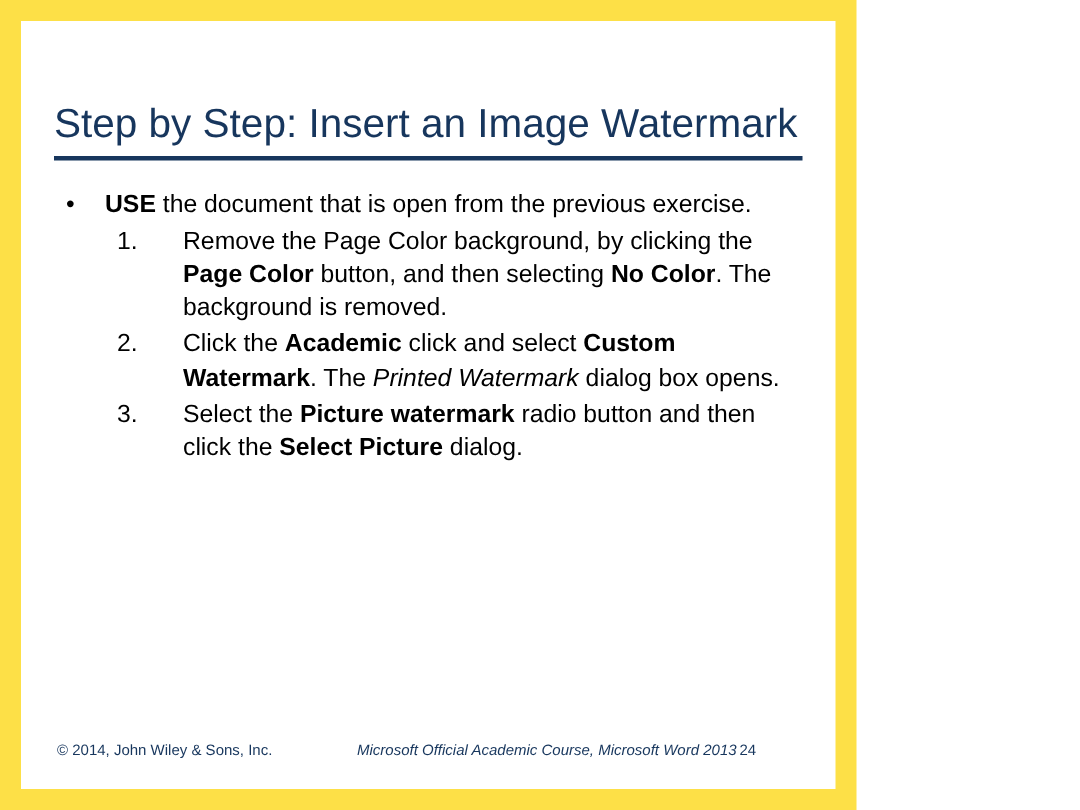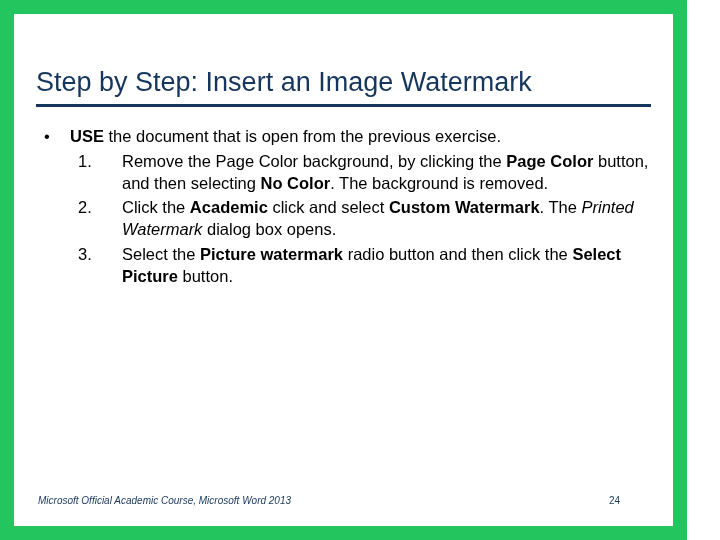--- a/index.html
+++ b/index.html
@@ -1,20 +1,20 @@
 <!DOCTYPE html>
 <html><head>
 <meta charset="utf-8">
 <style>
   * { margin: 0; padding: 0; box-sizing: border-box; }
   html, body { width: 720px; height: 540px; font-family: Arial, Helvetica, sans-serif; }
   .slide {
-    width: 687px;
+    width: 571px;
     height: 540px;
-    background: #22c55e;
+    background: #fde047;
     position: relative;
   }
   .inner {
     position: absolute;
     top: 14px;
     left: 14px;
     right: 14px;
     bottom: 14px;
     background: #ffffff;
     padding: 52px 22px 0 22px;
@@ -89,24 +89,25 @@
           <div class="num-row">
             <div class="num-mark">1.</div>
             <div class="num-text"><span>Remove the Page Color background, by clicking the </span><span class="b">Page Color</span><span> button, and then selecting </span><span class="b">No Color</span><span>. The background is removed.</span></div>
           </div>
           <div class="num-row">
             <div class="num-mark">2.</div>
             <div class="num-text"><span>Click the </span><span class="b">Academic</span><span> click and select </span><span class="b">Custom Watermark</span><span>. The </span><span class="i">Printed Watermark</span><span> dialog box opens.</span></div>
           </div>
           <div class="num-row">
             <div class="num-mark">3.</div>
-            <div class="num-text"><span>Select the </span><span class="b">Picture watermark</span><span> radio button and then click the </span><span class="b">Select Picture</span><span> button.</span></div>
+            <div class="num-text"><span>Select the </span><span class="b">Picture watermark</span><span> radio button and then click the </span><span class="b">Select Picture</span><span> dialog.</span></div>
           </div>
         </div>
     </div>
 
     <div class="footer">
+      <div class="footer-left">© 2014, John Wiley &amp; Sons, Inc.</div>
       <div class="footer-center">Microsoft Official Academic Course, Microsoft Word 2013</div>
       <div class="footer-right">24</div>
     </div>
 
   </div>
 </div>
 
 </body></html>

